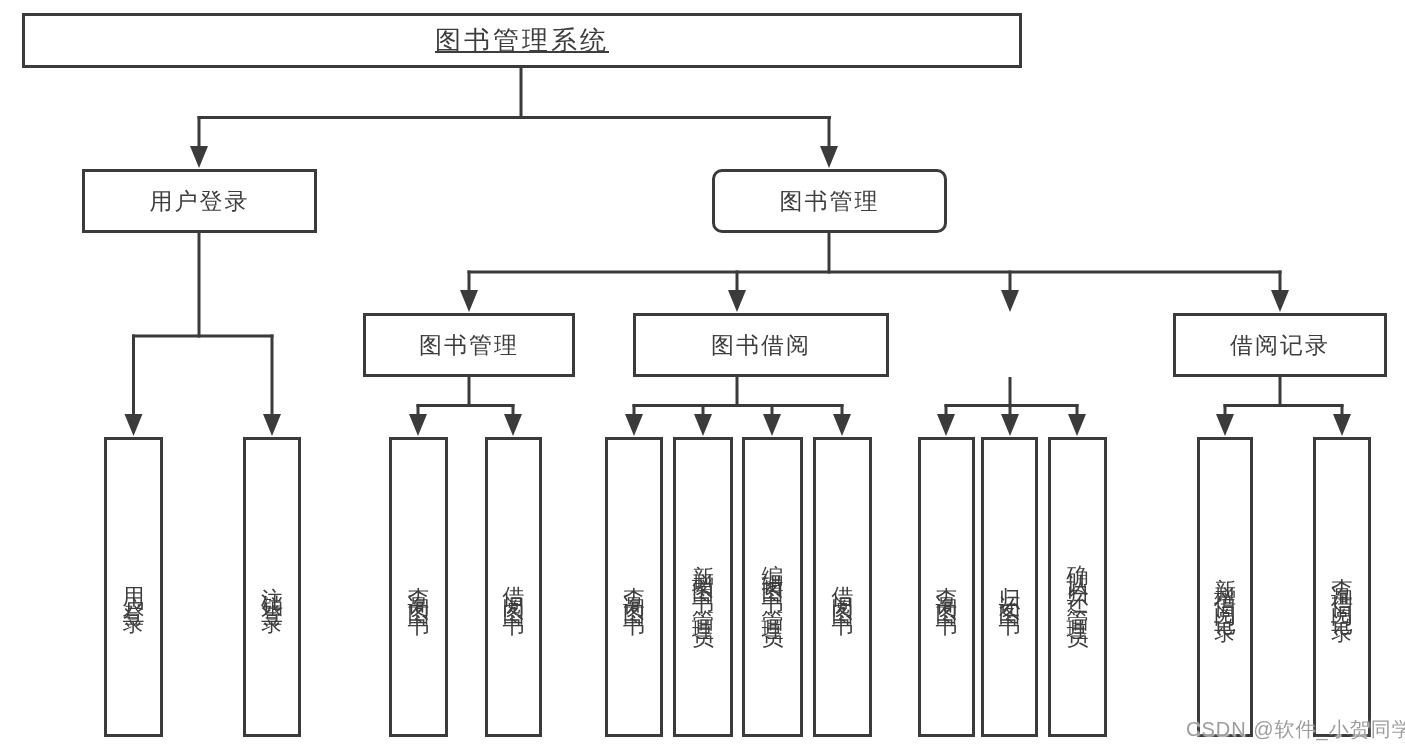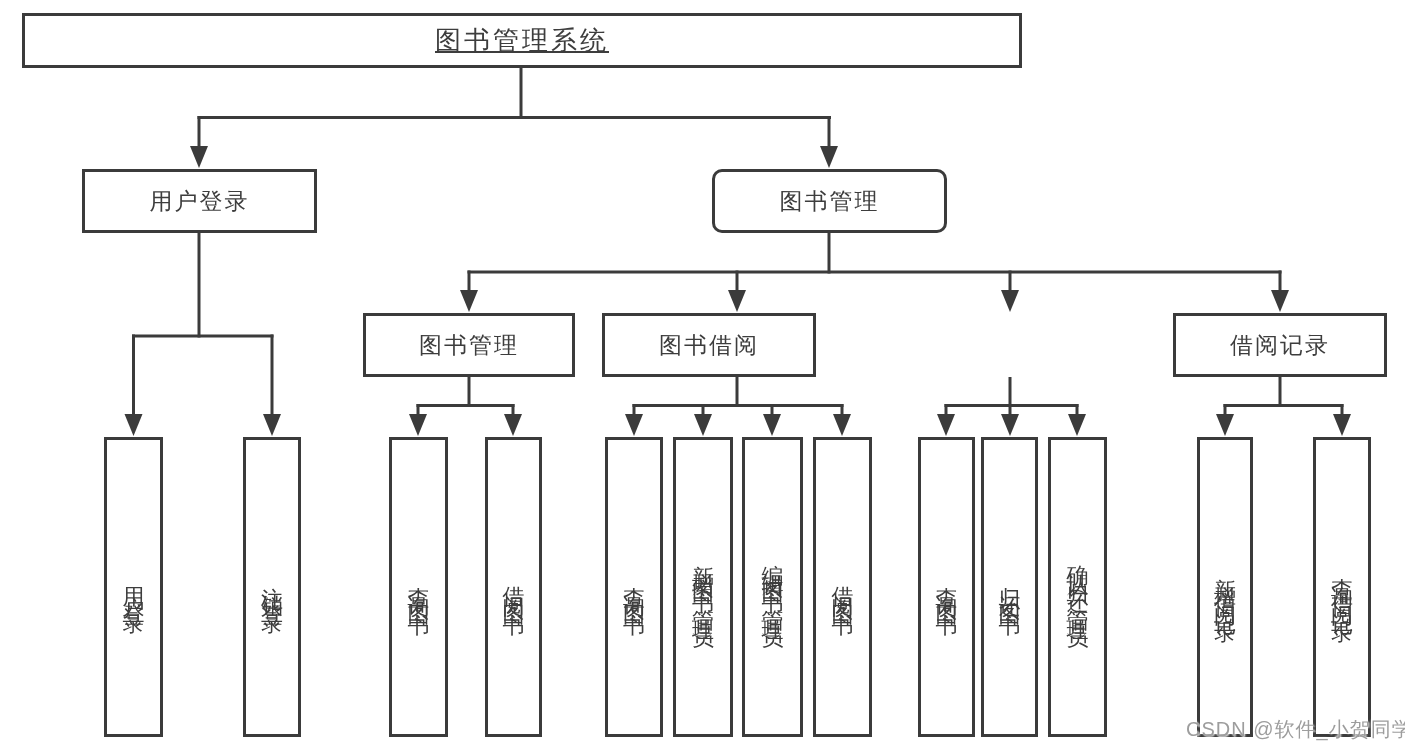--- a/index.html
+++ b/index.html
@@ -122,21 +122,21 @@
   <div class="node hnode" style="left:82px; top:169px; width:235px; height:64px;">
     <span>用户登录</span>
   </div>
   <div class="node hnode" style="left:712px; top:169px; width:235px; height:64px;border-radius:10px;">
     <span>图书管理</span>
   </div>
 
   <div class="node hnode" style="left:363px; top:313px; width:212px; height:64px;">
     <span>图书管理</span>
   </div>
-  <div class="node hnode" style="left:602px; top:313px; width:214px; height:64px;">
+  <div class="node hnode" style="left:633px; top:313px; width:256px; height:64px;">
     <span>图书借阅</span>
   </div>
   <div class="node hnode" style="left:1173px; top:313px; width:214px; height:64px;">
     <span>借阅记录</span>
   </div>
 
   <div class="node leaf" style="left:104px; width:59px;">
     <span class="vtext">用户登录</span>
   </div>
   <div class="node leaf" style="left:243px; width:58px;">

